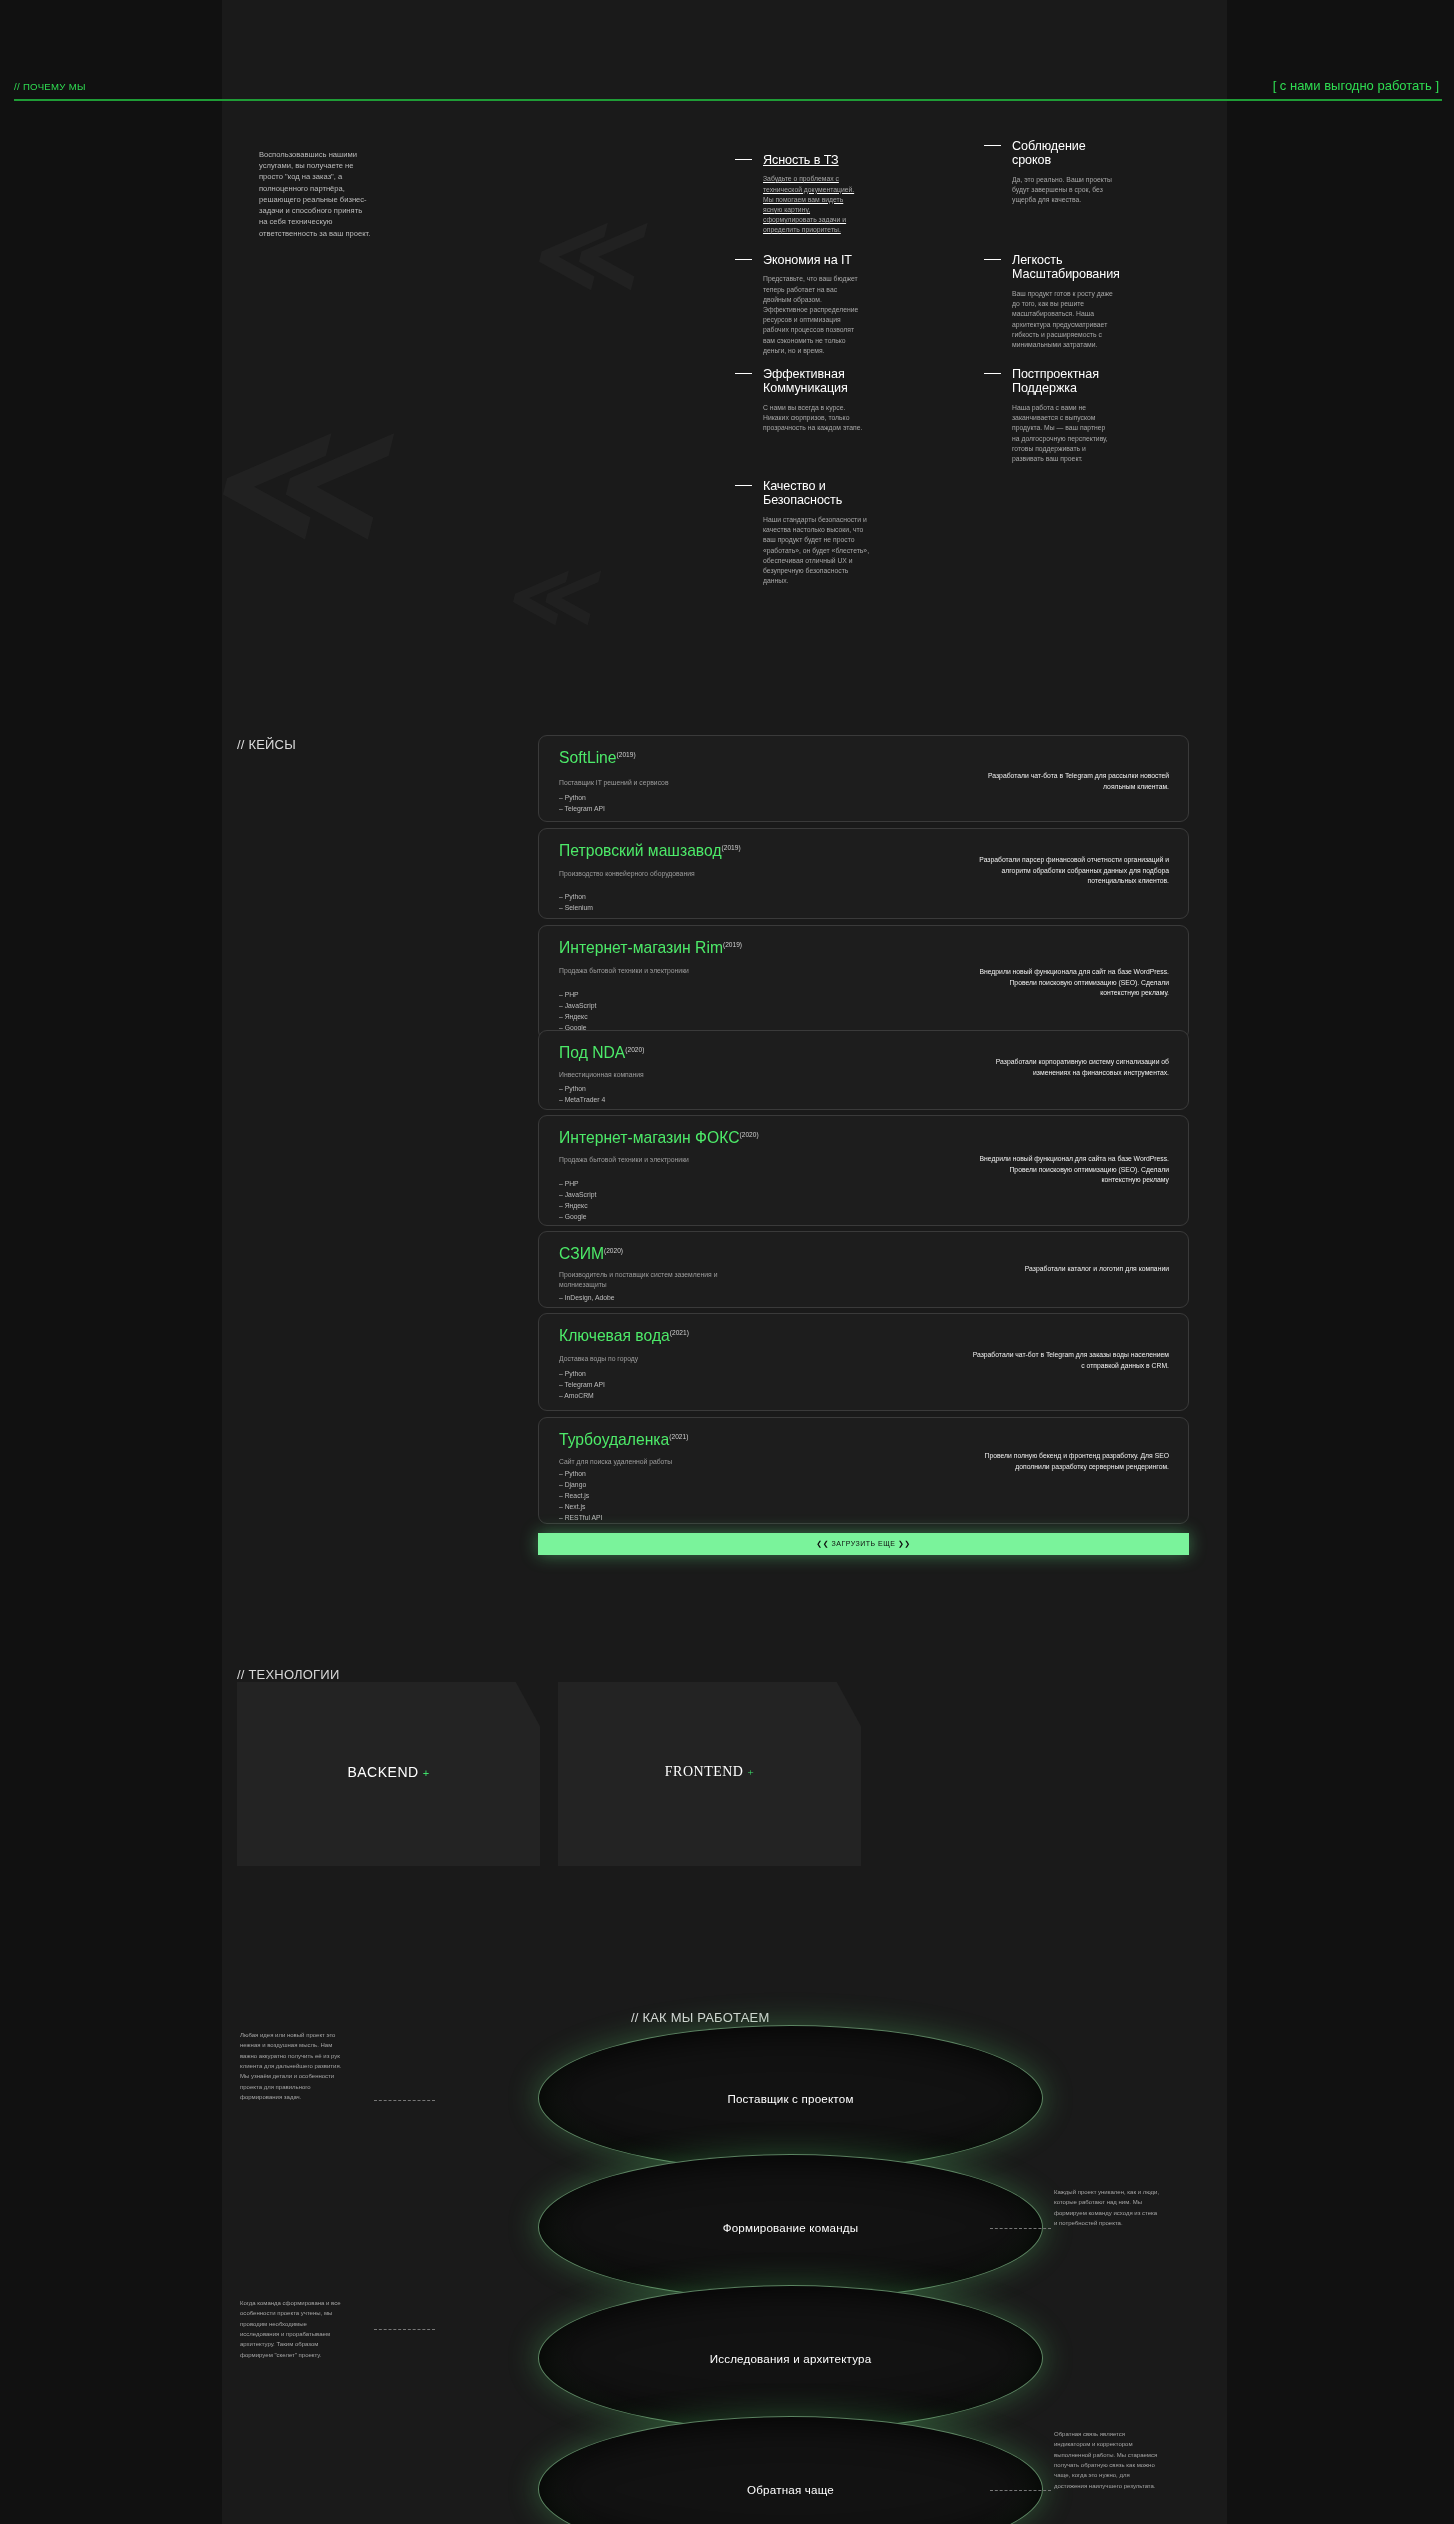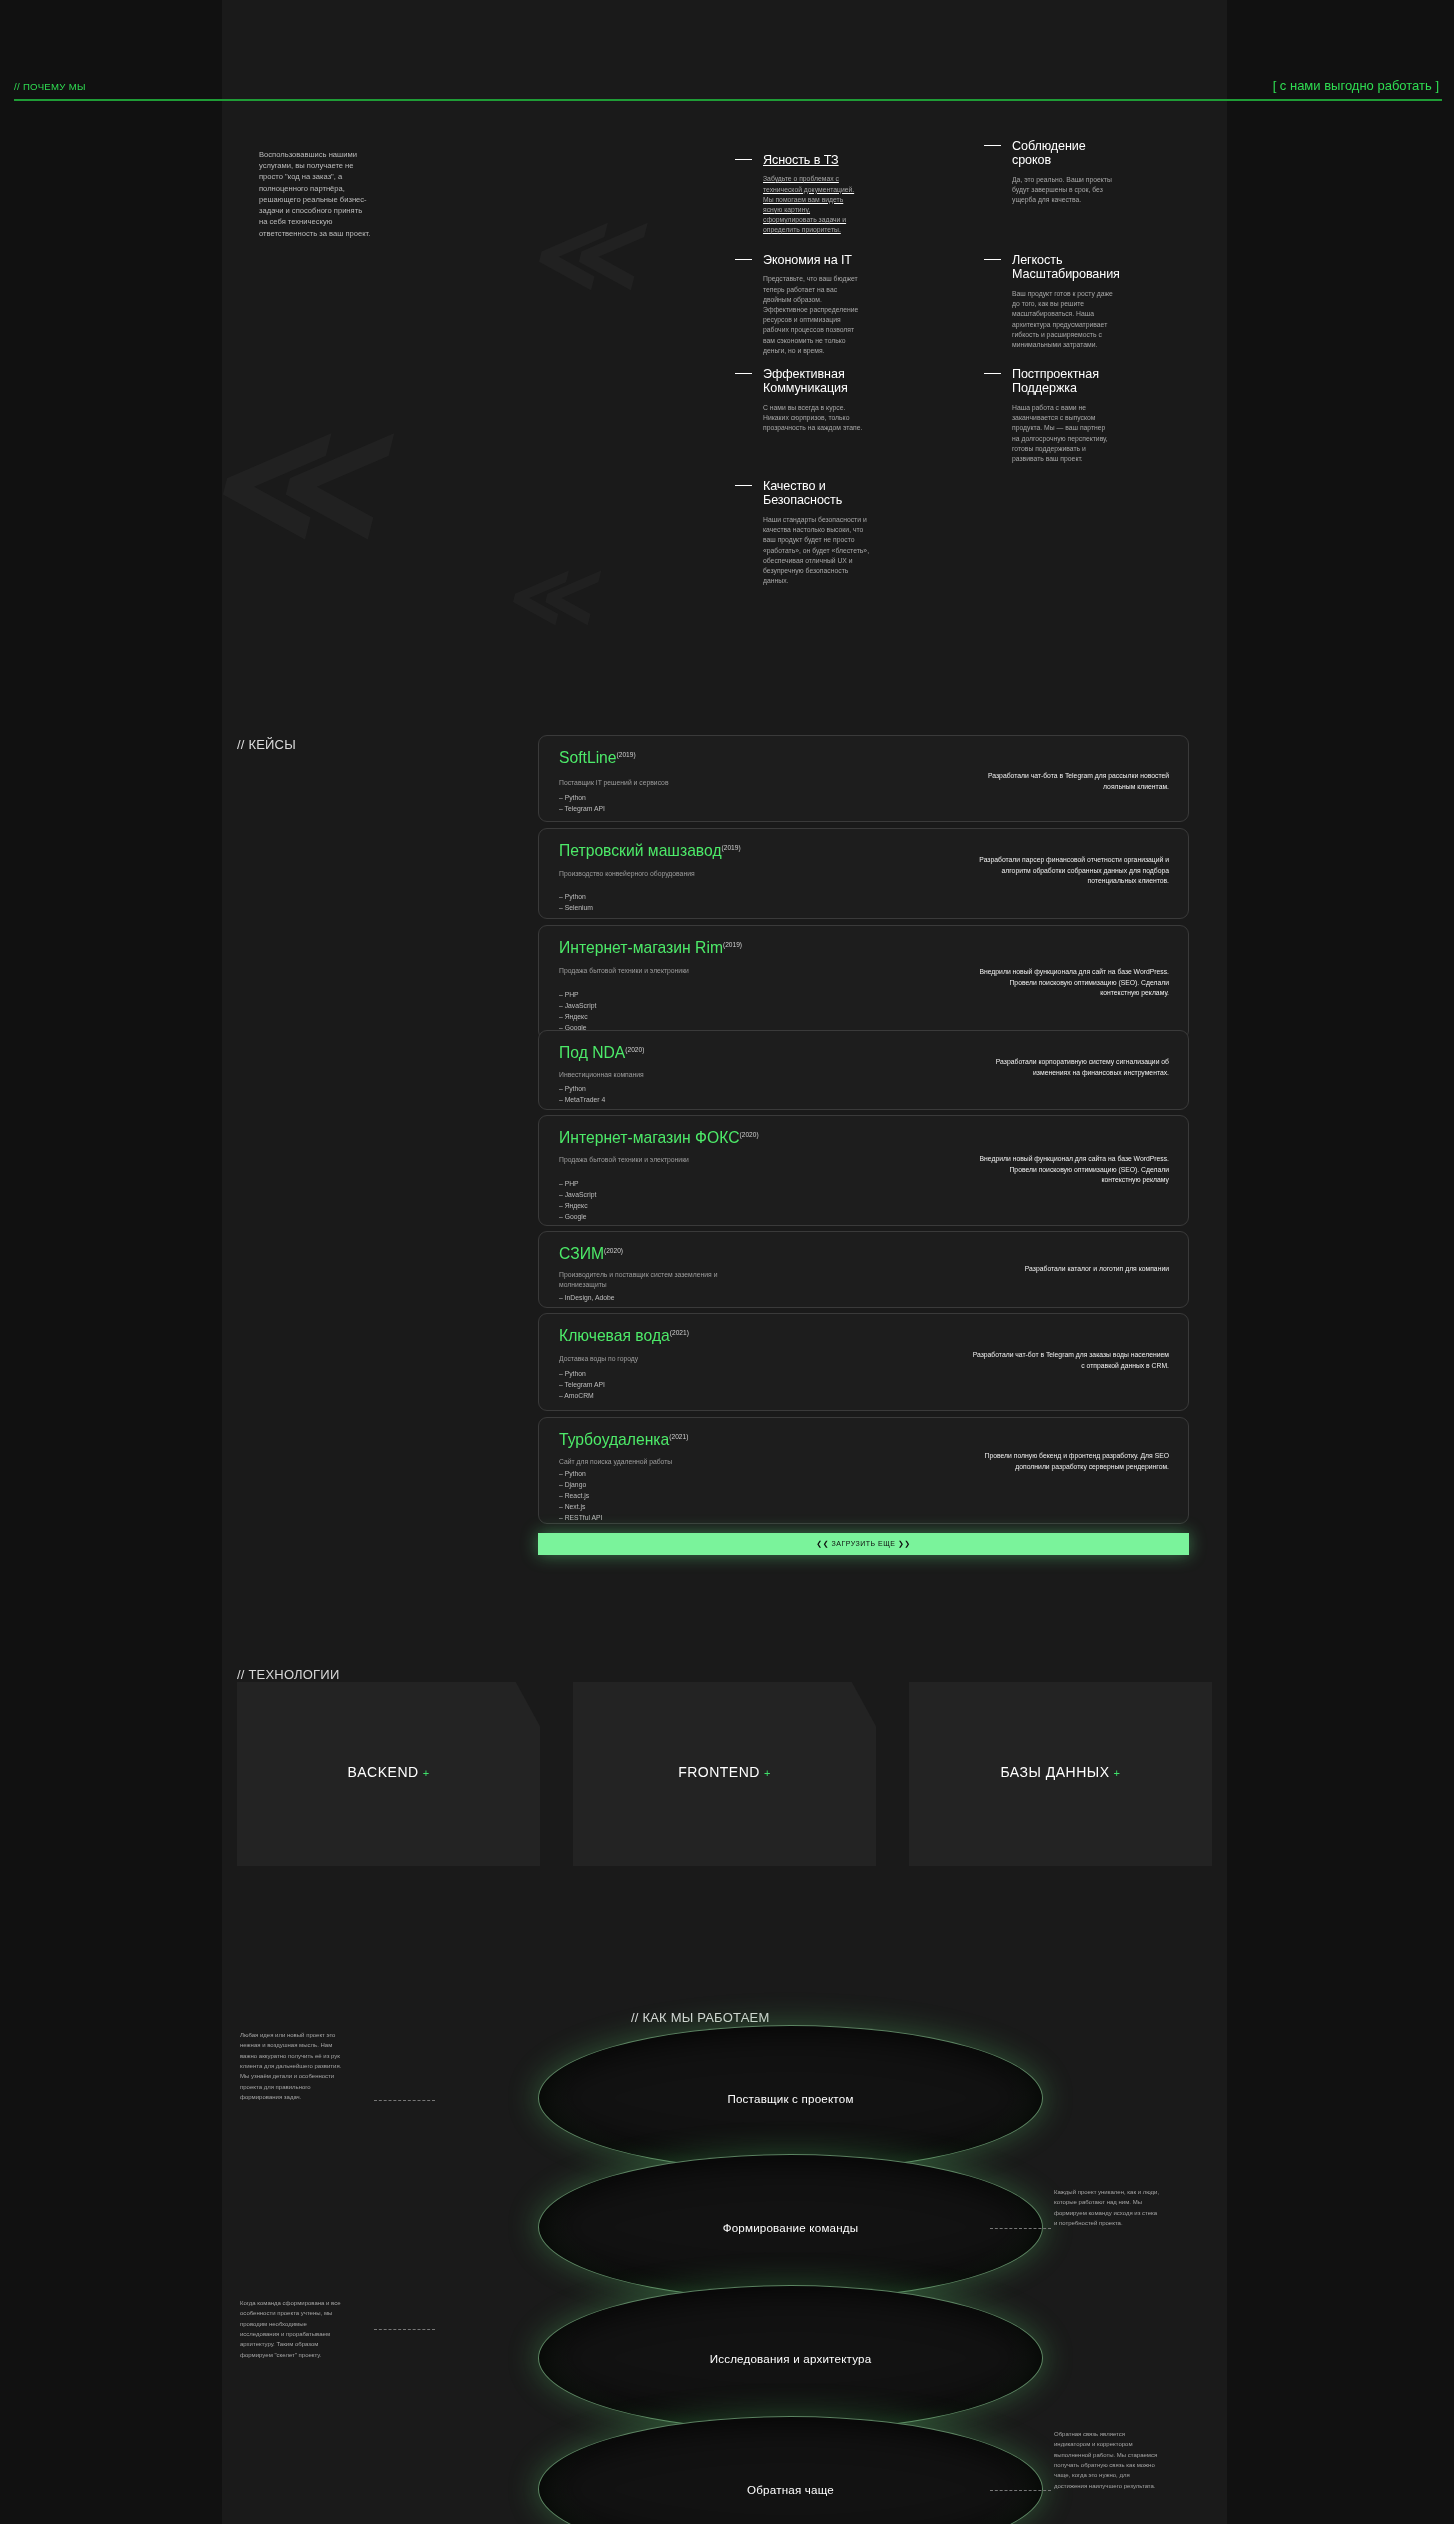--- a/index.html
+++ b/index.html
@@ -204,25 +204,22 @@
     <div class="res" style="top:33px;">Провели полную бекенд и фронтенд разработку. Для SEO дополнили разработку серверным рендерингом.</div>
   </div>
 
   <div class="loadmore">❮❮ ЗАГРУЗИТЬ ЕЩЕ ❯❯</div>
 
   <div class="mini-label" style="position:absolute; left:237px; top:1667px;">// ТЕХНОЛОГИИ</div>
   <div class="techwrap">
     <div class="techcard" style="left:0;">
       <div class="t"><span>BACKEND</span><span class="plus">+</span></div>
     </div>
-    <div class="techcard" style="left:336px;">
+    <div class="techcard" style="left:321px;font-family:Liberation Serif, serif;">
       <div class="t"><span>FRONTEND</span><span class="plus">+</span></div>
-    </div>
-    <div class="techcard" style="left:672px; clip-path:polygon(0 0,100% 0,100% 100%,0 100%);">
-      <div class="t"><span>БАЗЫ ДАННЫХ</span><span class="plus">+</span></div>
     </div>
   </div>
 
   <div class="mini-label" style="position:absolute; left:631px; top:2010px;">// КАК МЫ РАБОТАЕМ</div>
 
   <div class="wf-step" style="top:2025px;">
       <span>Поставщик с проектом</span>
     </div>
   <div class="wf-note" style="left:240px; top:2030px;">Любая идея или новый проект это нежная и воздушная мысль. Нам важно аккуратно получить её из рук клиента для дальнейшего развития. Мы узнаём детали и особенности проекта для правильного формирования задач.</div>
   <div class="wf-dash" style="left:374px; top:2100px; width:61px;"></div>

